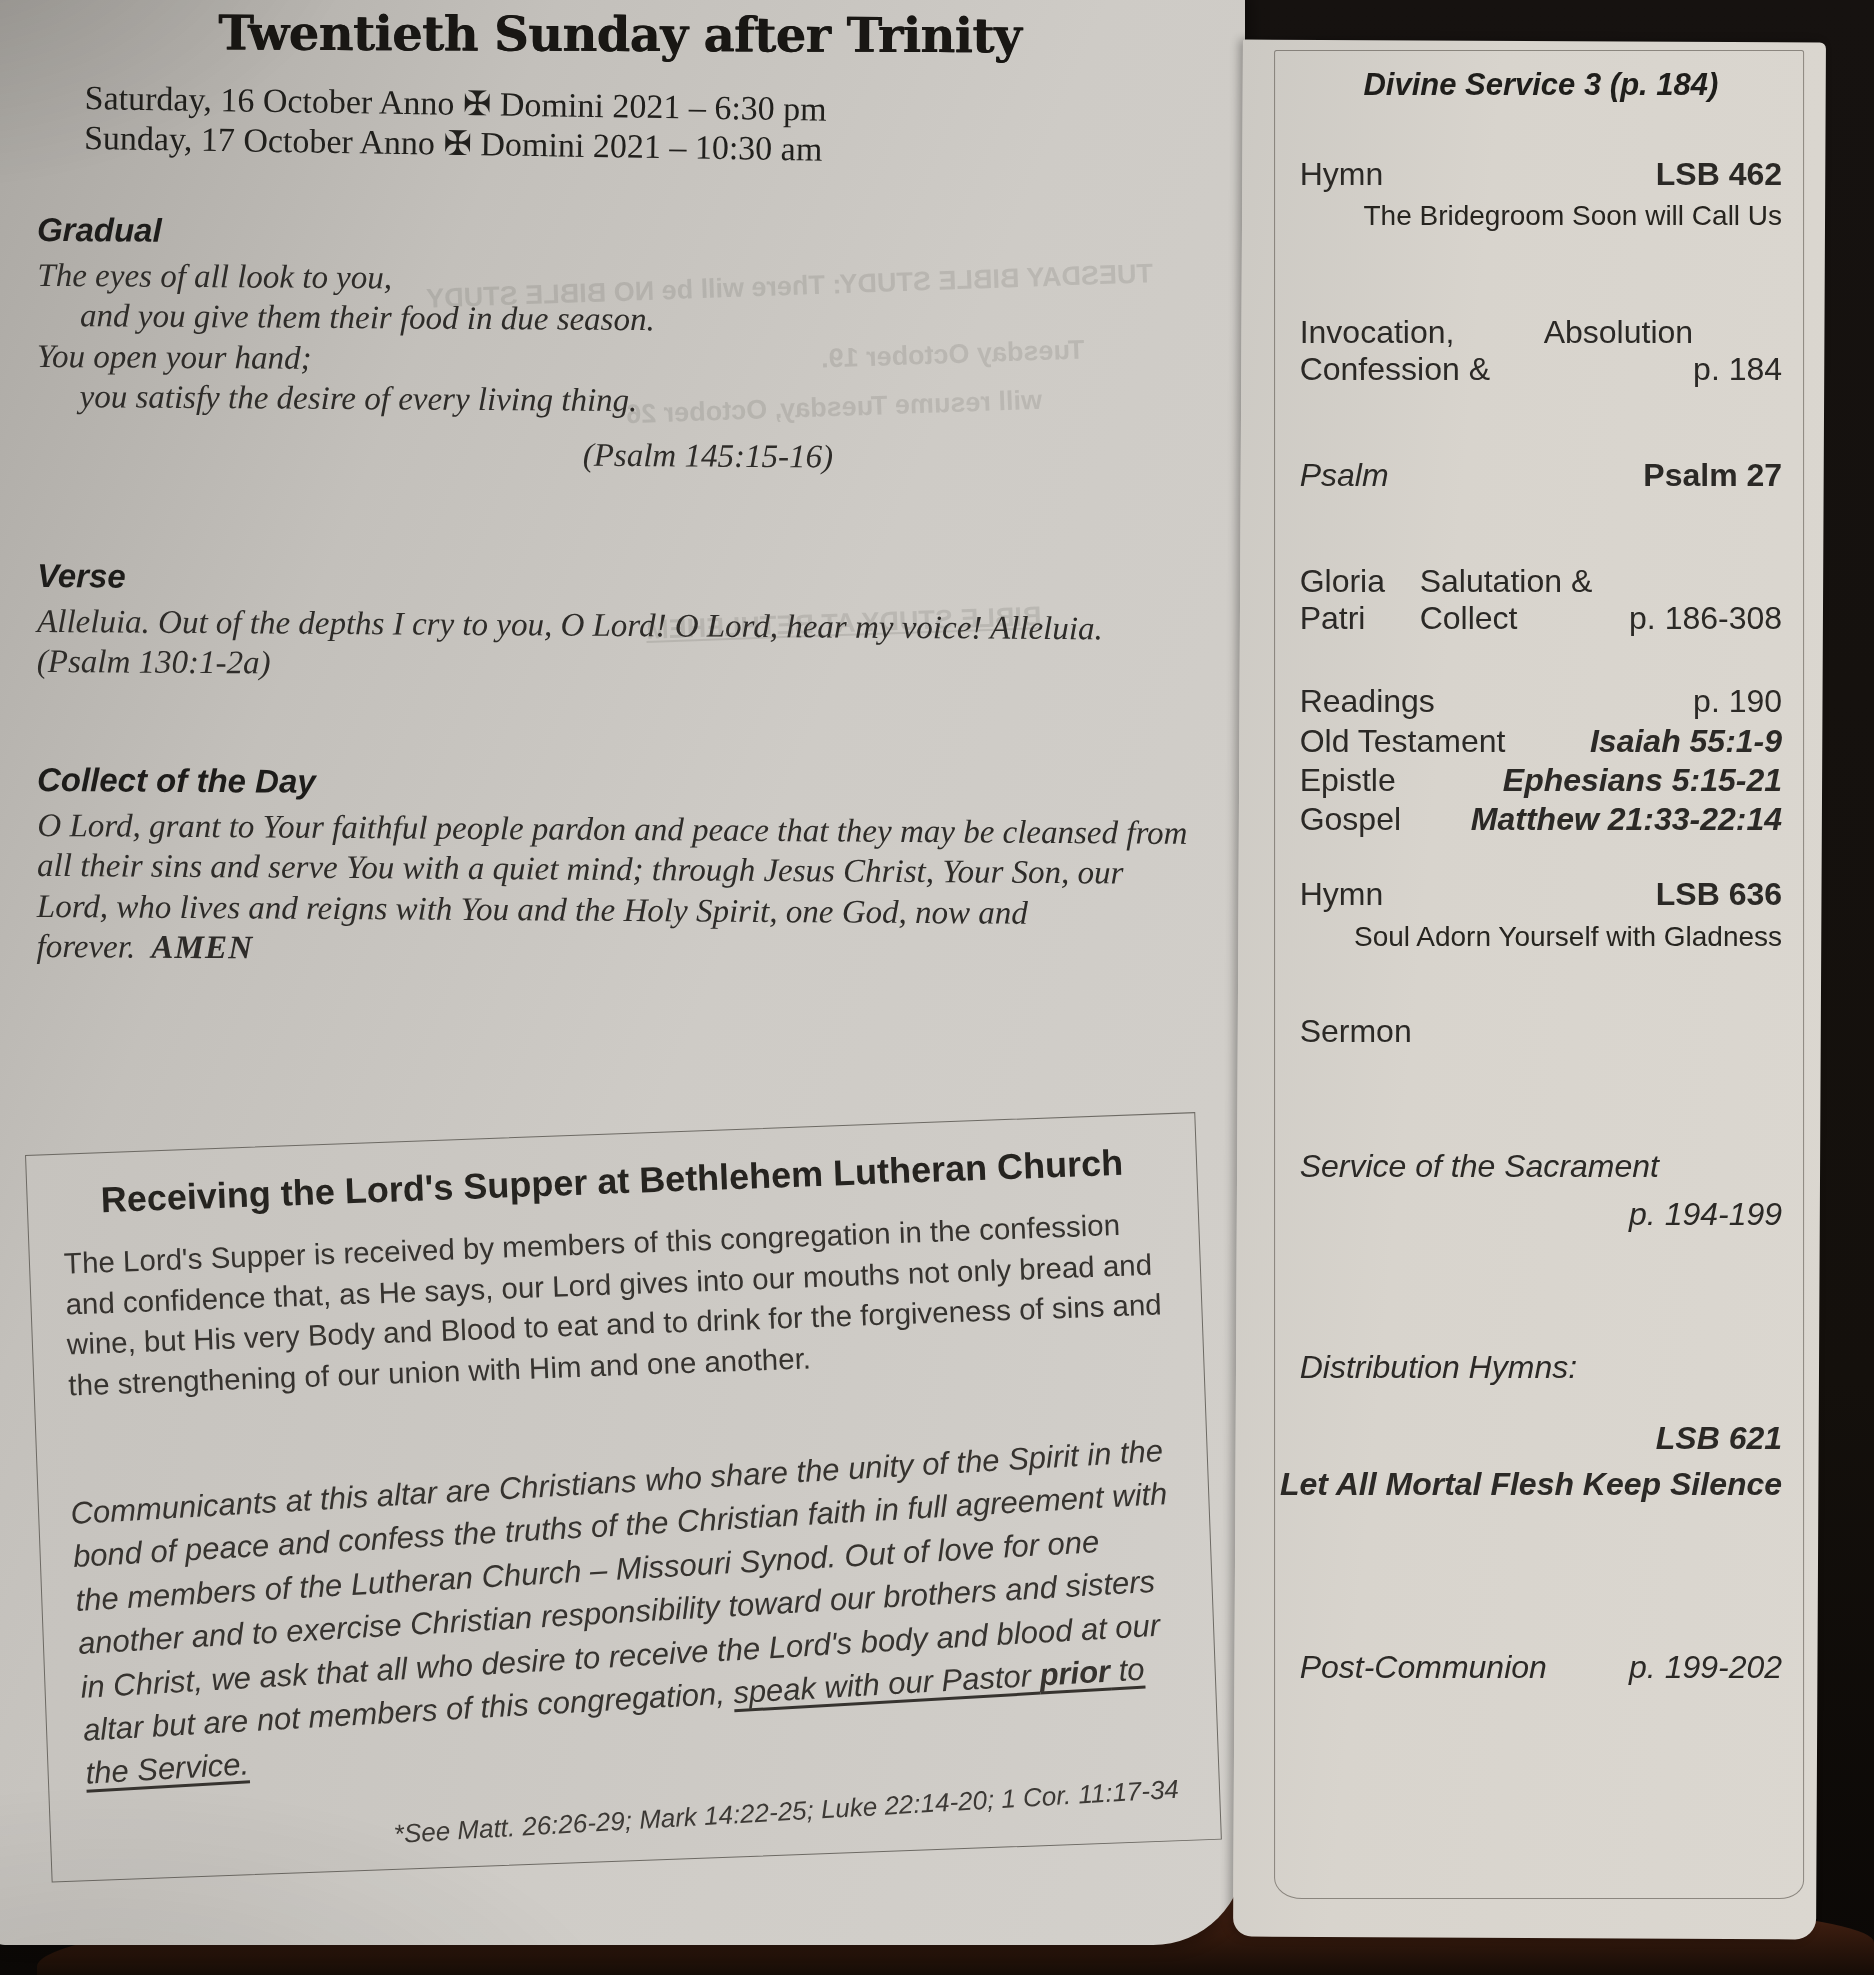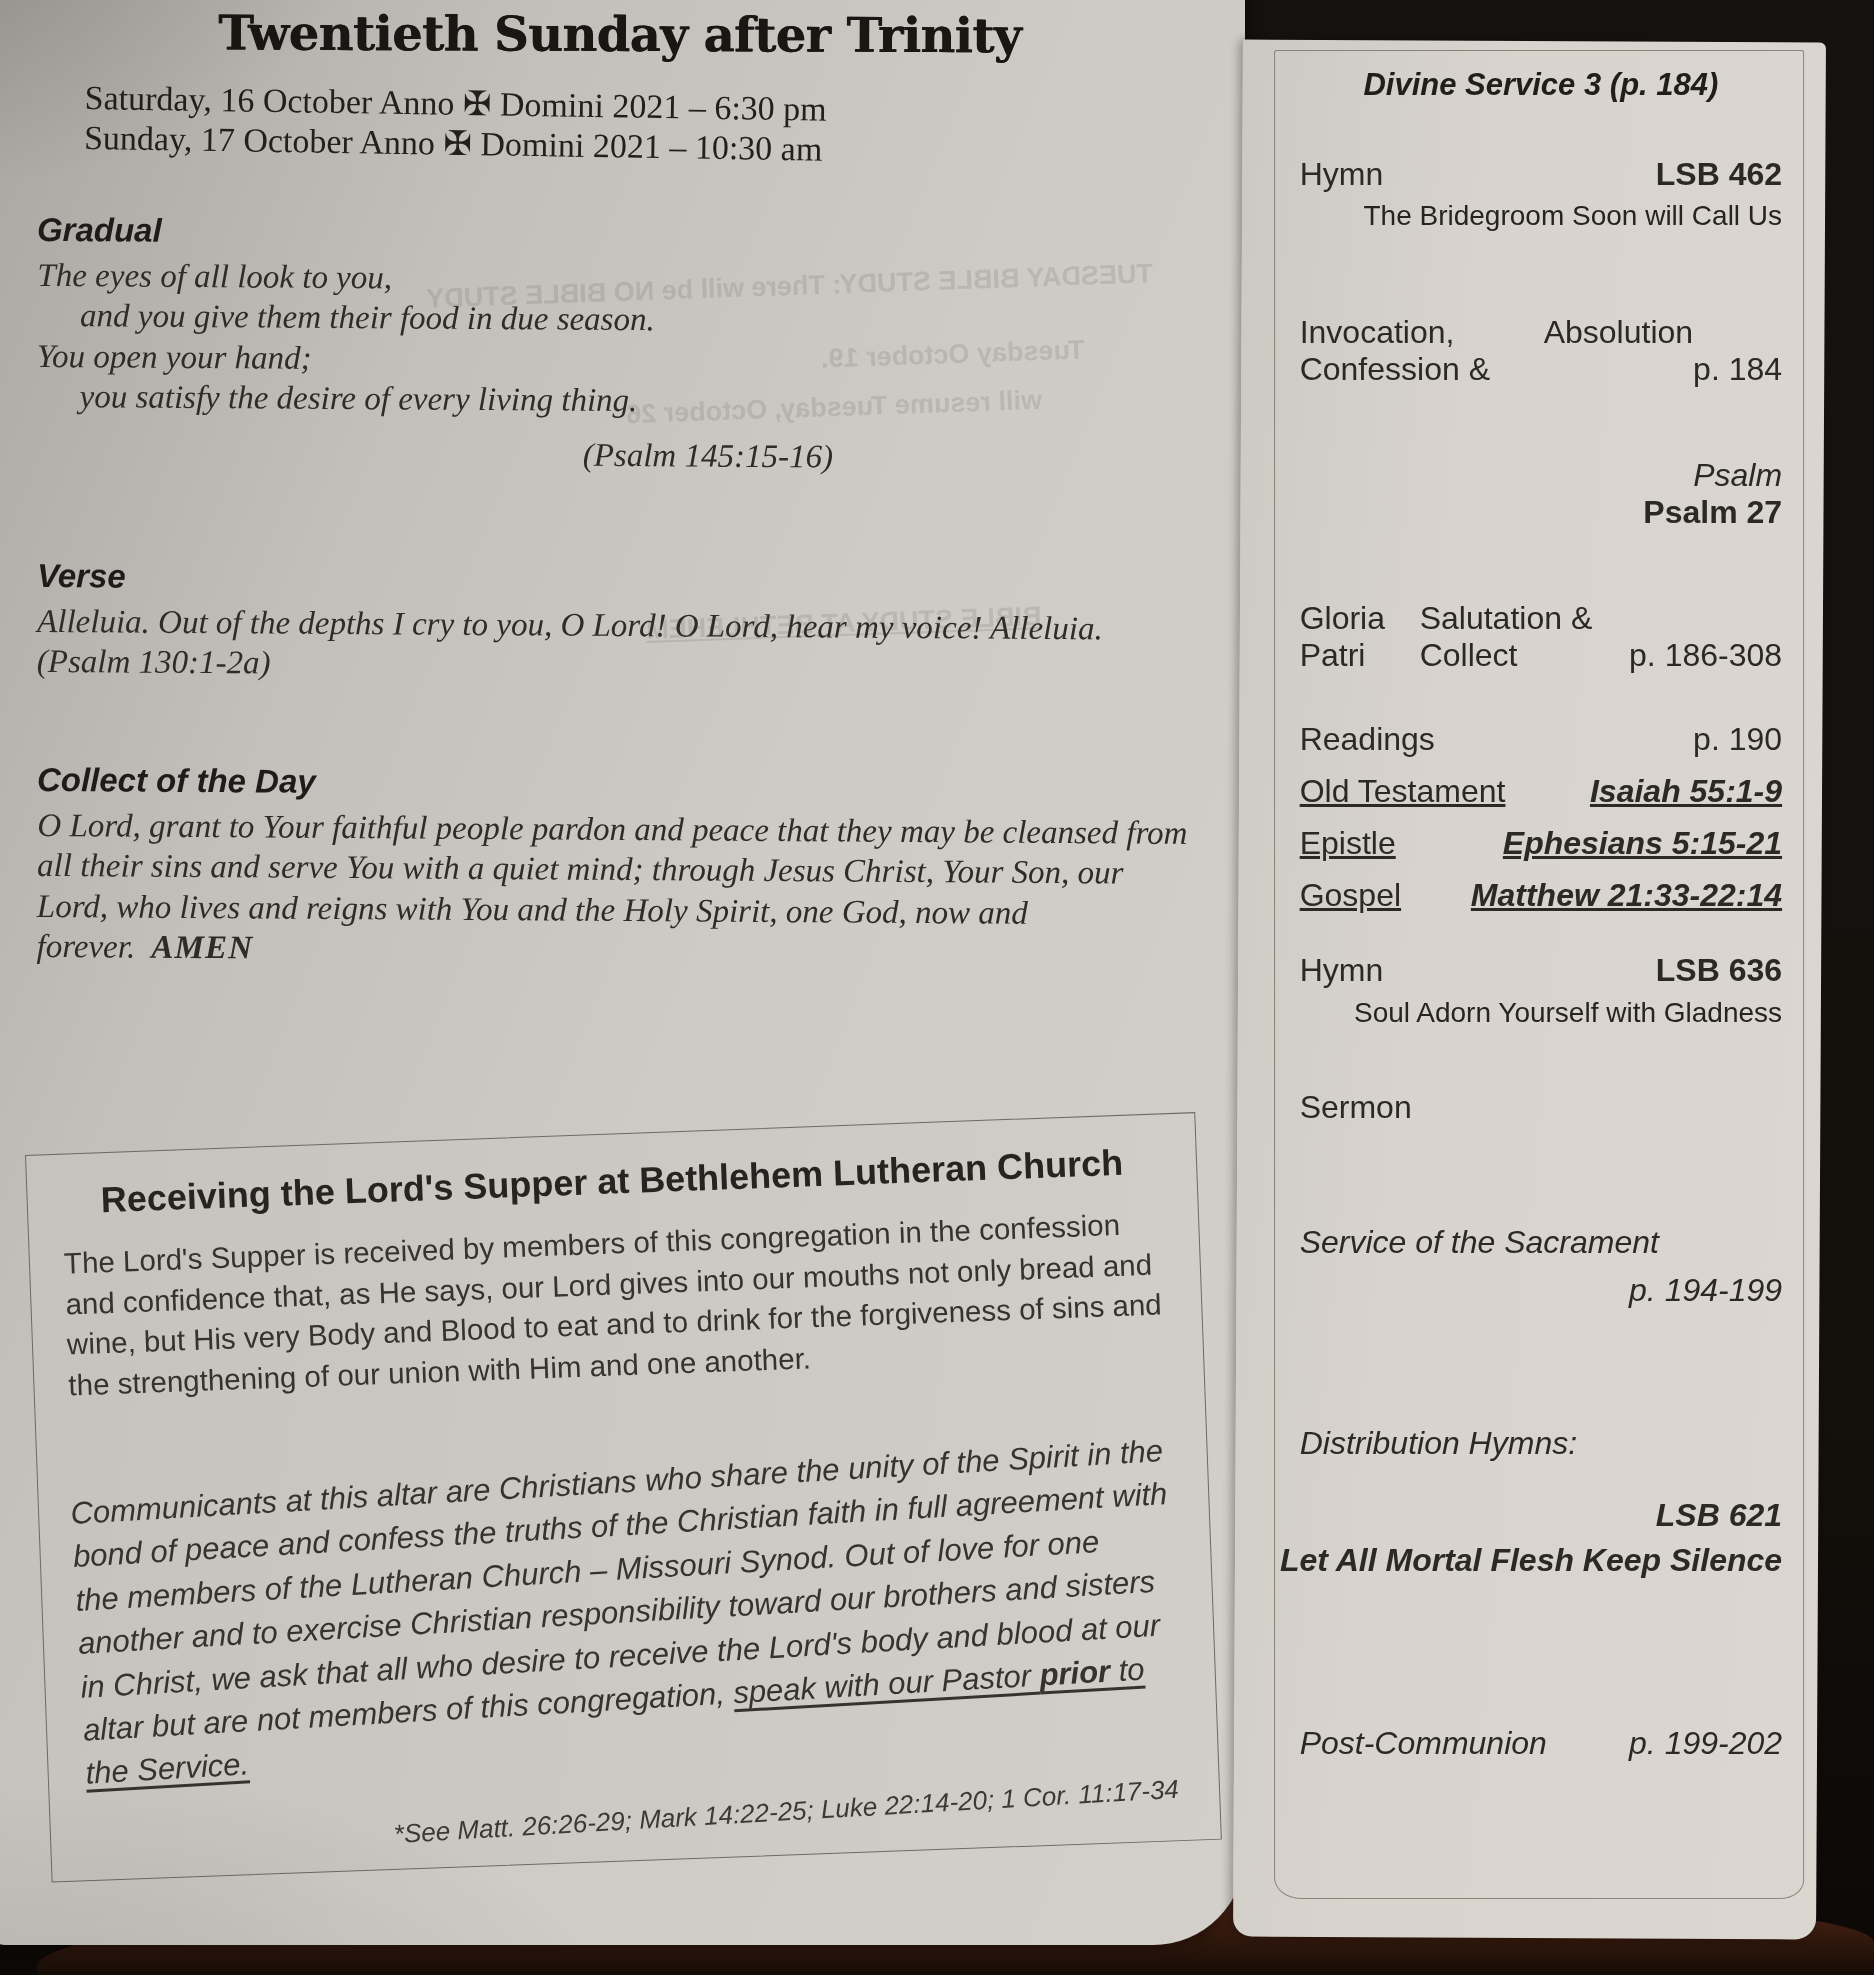--- a/index.html
+++ b/index.html
@@ -96,24 +96,24 @@
   .stack{display:flex;flex-direction:row;}
   .b{font-weight:bold;}
   .it{font-style:italic;}
   .bi{font-weight:bold;font-style:italic;}
   .sub{font-size:28px;font-weight:normal;text-align:right;line-height:1.2;color:#26241f;}
   .valonly{justify-content:flex-end;}
   
   .m-hymn1{margin-top:53px;}
   .m-sub1{margin-top:6.2px;}
   .m-invoc{margin-top:81px;}
-  .m-psalm{margin-top:69px;flex-direction:column;}
+  .m-psalm{margin-top:69px;}
   .m-gloria{margin-top:69px;}
   .m-readings{margin-top:46px;}
-  .m-tight{margin-top:15px;text-decoration:underline;}
+  .m-tight{margin-top:2px;}
   .m-hymn2{margin-top:38px;}
   .m-sub2{margin-top:7.4px;}
   .m-sermon{margin-top:59px;}
   .m-offer{margin-top:97px;}
   .m-service{margin-top:98px;}
   .m-p194{margin-top:11px;}
   .m-dist{margin-top:116px;}
   .m-lsb621{margin-top:34px;}
   .m-letall{margin-top:8.6px;}
   .m-post{margin-top:146px;}

